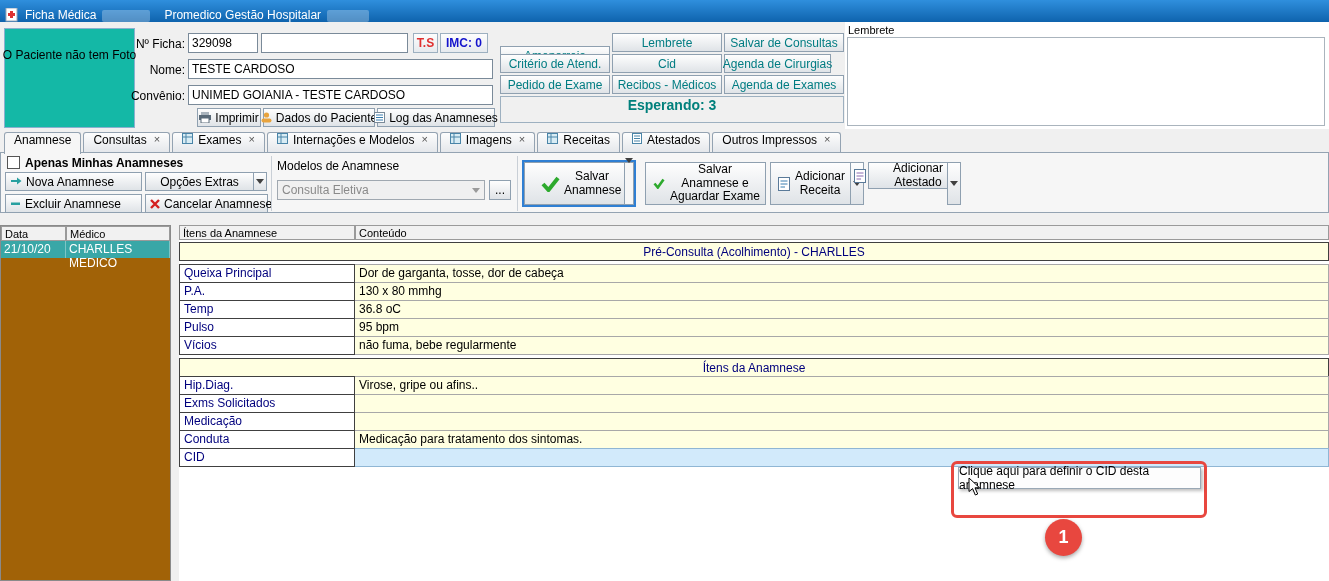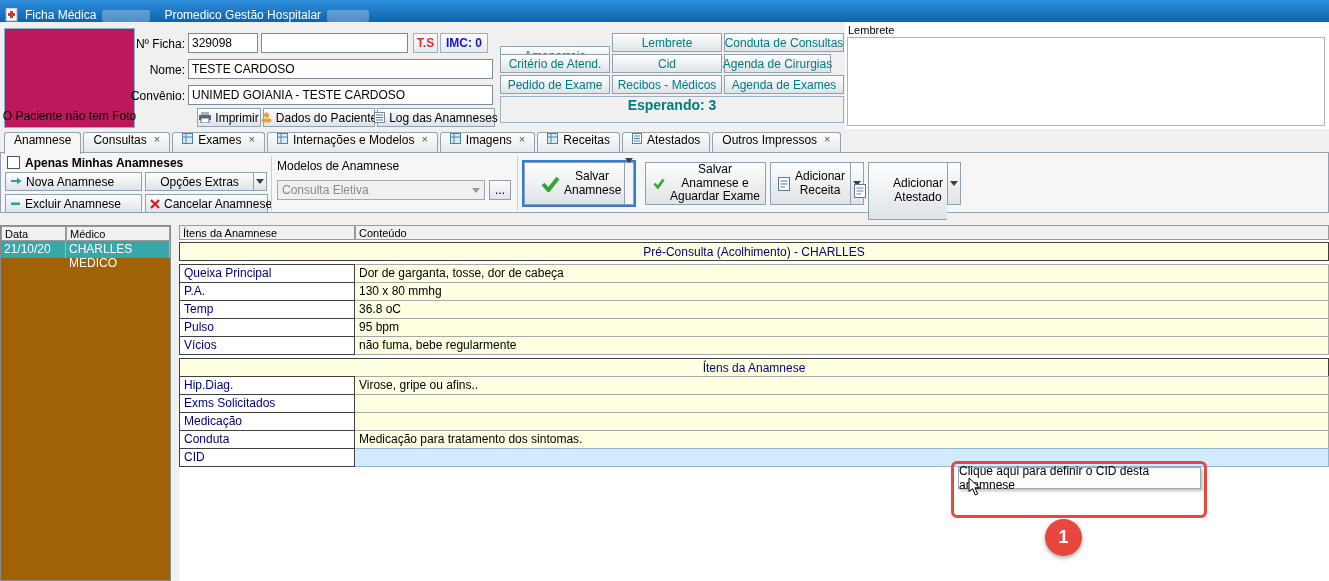--- a/index.html
+++ b/index.html
@@ -121,21 +121,21 @@
       </svg>
   </span>
   <span>Ficha Médica</span>
   <span class="redacted" style="width:48px;"></span>
   <span style="margin-left:8px;">Promedico Gestão Hospitalar</span>
   <span class="redacted" style="width:42px;"></span>
 </div>
 
 <div class="abs" style="left:0;top:22px;width:1329px;height:107px;">
 
-  <div class="abs" style="left:4px;top:6px;width:131px;height:100px;background:#be185d;border:1px solid #8ab0cf;display:flex;align-items:flex-end;justify-content:center;text-align:center;padding:4px;">
+  <div class="abs" style="left:4px;top:6px;width:131px;height:100px;background:#14b8a6;border:1px solid #8ab0cf;display:flex;align-items:flex-start;justify-content:center;text-align:center;padding:19px;">
     <span class="label-txt">O Paciente não tem Foto</span>
   </div>
 
   <span class="abs label-txt" style="left:125px;top:15px;width:60px;text-align:right;">Nº Ficha:</span>
   <input class="abs inp" style="left: 188px; top: 11px; width: 70px;" value="329098">
   <input class="abs inp" style="left: 261px; top: 11px; width: 147px;" value="">
   <div class="abs badge" style="left:413px;top:11px;width:25px;height:20px;color:var(--ts-red,#e03030);">
     <span>T.S</span>
   </div>
   <div class="abs badge" style="left:440px;top:11px;width:48px;height:20px;color:var(--imc-blue,#1414cc);">
@@ -179,21 +179,21 @@
     <span>Log das Anamneses</span>
   </button>
 
   <button class="abs btn qbtn" style="left:500px;top:24px;width:110px;height:19px;">
       <span>Amenorreia</span>
     </button>
   <button class="abs btn qbtn" style="left:612px;top:11px;width:110px;height:19px;">
       <span>Lembrete</span>
     </button>
   <button class="abs btn qbtn" style="left:724px;top:11px;width:120px;height:19px;">
-      <span>Conduta de Consultas</span>
+      <span>Salvar de Consultas</span>
     </button>
   <button class="abs btn qbtn" style="left:500px;top:32px;width:110px;height:19px;">
       <span>Critério de Atend.</span>
     </button>
   <button class="abs btn qbtn" style="left:612px;top:32px;width:110px;height:19px;">
       <span>Cid</span>
     </button>
   <button class="abs btn qbtn" style="left:724px;top:32px;width:107px;height:19px;">
       <span>Agenda de Cirurgias</span>
     </button>
@@ -367,21 +367,21 @@
           </svg>
         </span>
       <span style="white-space:normal;width:52px;">Adicionar Receita</span>
     </button>
     <span class="arrow-cell" style="height:43px;border:1px solid #8fa0b0;">
         <span class="caret"></span>
       </span>
   </div>
 
   <div class="abs split" style="left:867px;top:9px;height:43px;">
-    <button class="bigbtn" style="width:79px;height:58px;border-right:none;gap:27px;">
+    <button class="bigbtn" style="width:79px;height:27px;border-right:none;gap:27px;">
       <span style="display:inline-flex;">
           <svg width="12" height="14" viewBox="0 0 12 14">
             <rect x="0.5" y="0.5" width="11" height="13" fill="#fff" stroke="#5a7a99"></rect>
             <line x1="2.5" y1="4" x2="9.5" y2="4" stroke="#8a6ab0"></line>
             <line x1="2.5" y1="7" x2="9.5" y2="7" stroke="#8a6ab0"></line>
             <line x1="2.5" y1="10" x2="7" y2="10" stroke="#8a6ab0"></line>
           </svg>
         </span>
       <span style="white-space:normal;width:52px;">Adicionar Atestado</span>
     </button>

